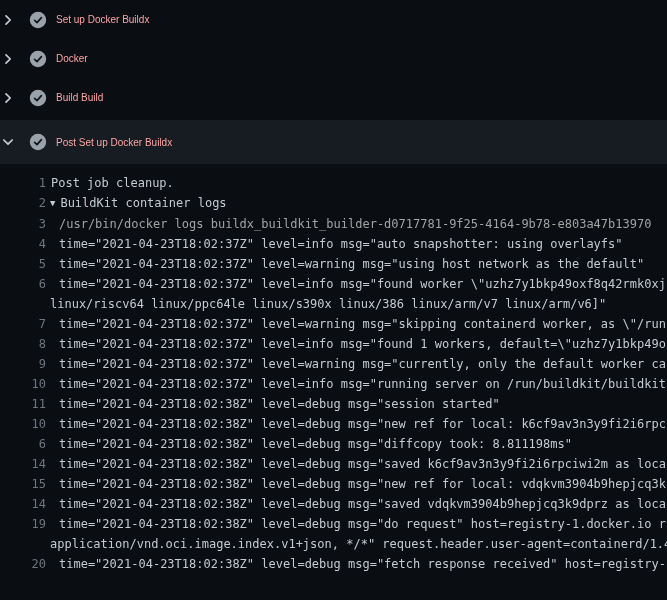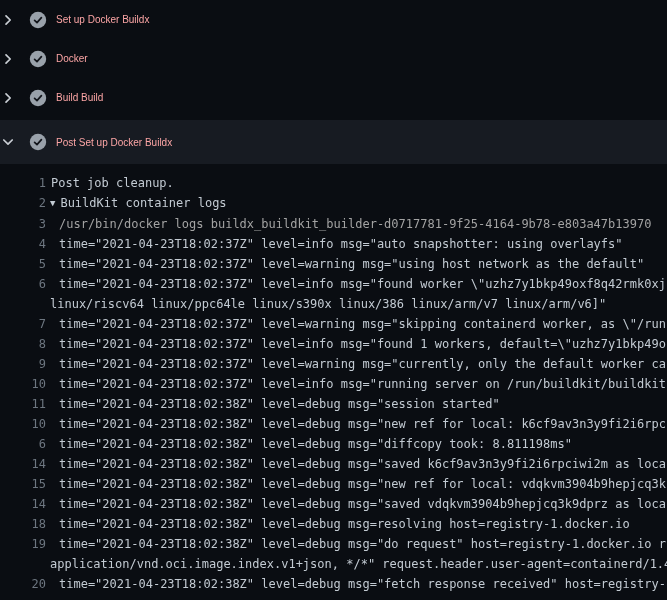--- a/index.html
+++ b/index.html
@@ -205,24 +205,20 @@
     <span class="ln">15</span>
     <span class="txt">time="2021-04-23T18:02:38Z" level=debug msg="new ref for local: vdqkvm3904b9hepjcq3k</span>
   </div>
 
 
   <div class="log-line in-group">
     <span class="ln">14</span>
     <span class="txt">time="2021-04-23T18:02:38Z" level=debug msg="saved vdqkvm3904b9hepjcq3k9dprz as loca</span>
   </div>
 
-  <div class="log-line in-group">
-    <span class="ln">18</span>
-    <span class="txt">time="2021-04-23T18:02:38Z" level=debug msg=resolving host=registry-1.docker.io</span>
-  </div>
 
   <div class="log-line in-group">
     <span class="ln">19</span>
     <span class="txt">time="2021-04-23T18:02:38Z" level=debug msg="do request" host=registry-1.docker.io r</span>
   </div>
 
   <div class="log-line cont">
     <span class="ln"></span>
     <span class="txt">application/vnd.oci.image.index.v1+json, */*" request.header.user-agent=containerd/1.4</span>
   </div>

